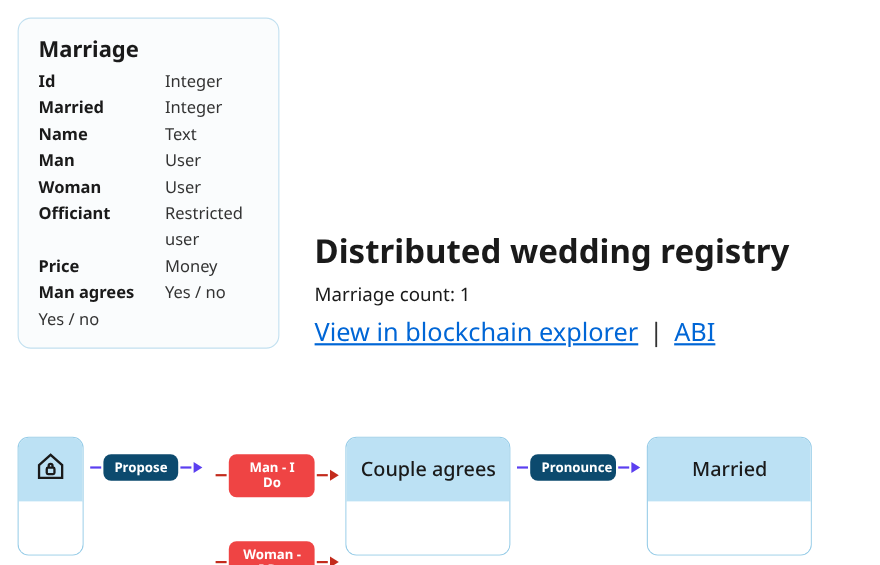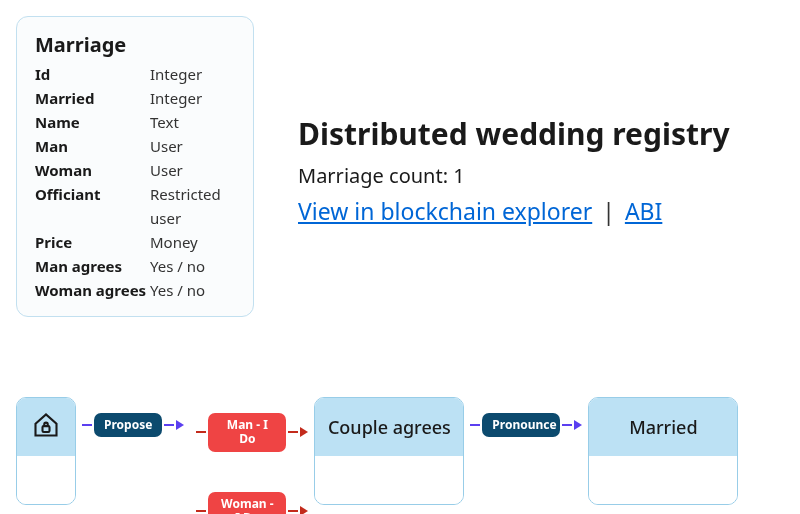--- a/index.html
+++ b/index.html
@@ -4,22 +4,22 @@
   <style>
     * { box-sizing: border-box; margin: 0; padding: 0; }
     body {
       font-family: system-ui, -apple-system, sans-serif;
       background: white;
       padding: 16px;
       color: #1a1a1a;
     }
     .top-section {
       display: flex;
-      gap: 44px;
-      align-items: center;
+      gap: 32px;
+      align-items: flex-end;
       margin-bottom: 80px;
     }
     .card {
       border: 1px solid #c2e0f0;
       border-radius: 12px;
       padding: 14px 18px;
       width: 238px;
       background: #fafcfd;
     }
     .card-title {
@@ -42,21 +42,21 @@
     }
     .header-block {
       padding-top: 6px;
     }
     .page-title {
       font-size: 30px;
       font-weight: 700;
       margin-bottom: 8px;
     }
     .count-line {
-      font-size: 20px;
+      font-size: 17px;
       margin-bottom: 6px;
     }
     .links-line {
       font-size: 23px;
     }
     .link {
       color: #0066d6;
       text-decoration: underline;
       cursor: pointer;
     }
@@ -172,21 +172,20 @@
         </div>
         <div class="field-row">
           <div class="field-label">Price</div>
           <div class="field-type">Money</div>
         </div>
         <div class="field-row">
           <div class="field-label">Man agrees</div>
           <div class="field-type">Yes / no</div>
         </div>
         <div class="field-row">
-          <div class="field-label">Woman agrees</div>
           <div class="field-type">Yes / no</div>
         </div>
       </div>
   </div>
   <div class="header-block">
     <h1 class="page-title">Distributed wedding registry</h1>
     <div class="count-line">
       <span>Marriage count: </span><span>1</span>
     </div>
     <div class="links-line">

